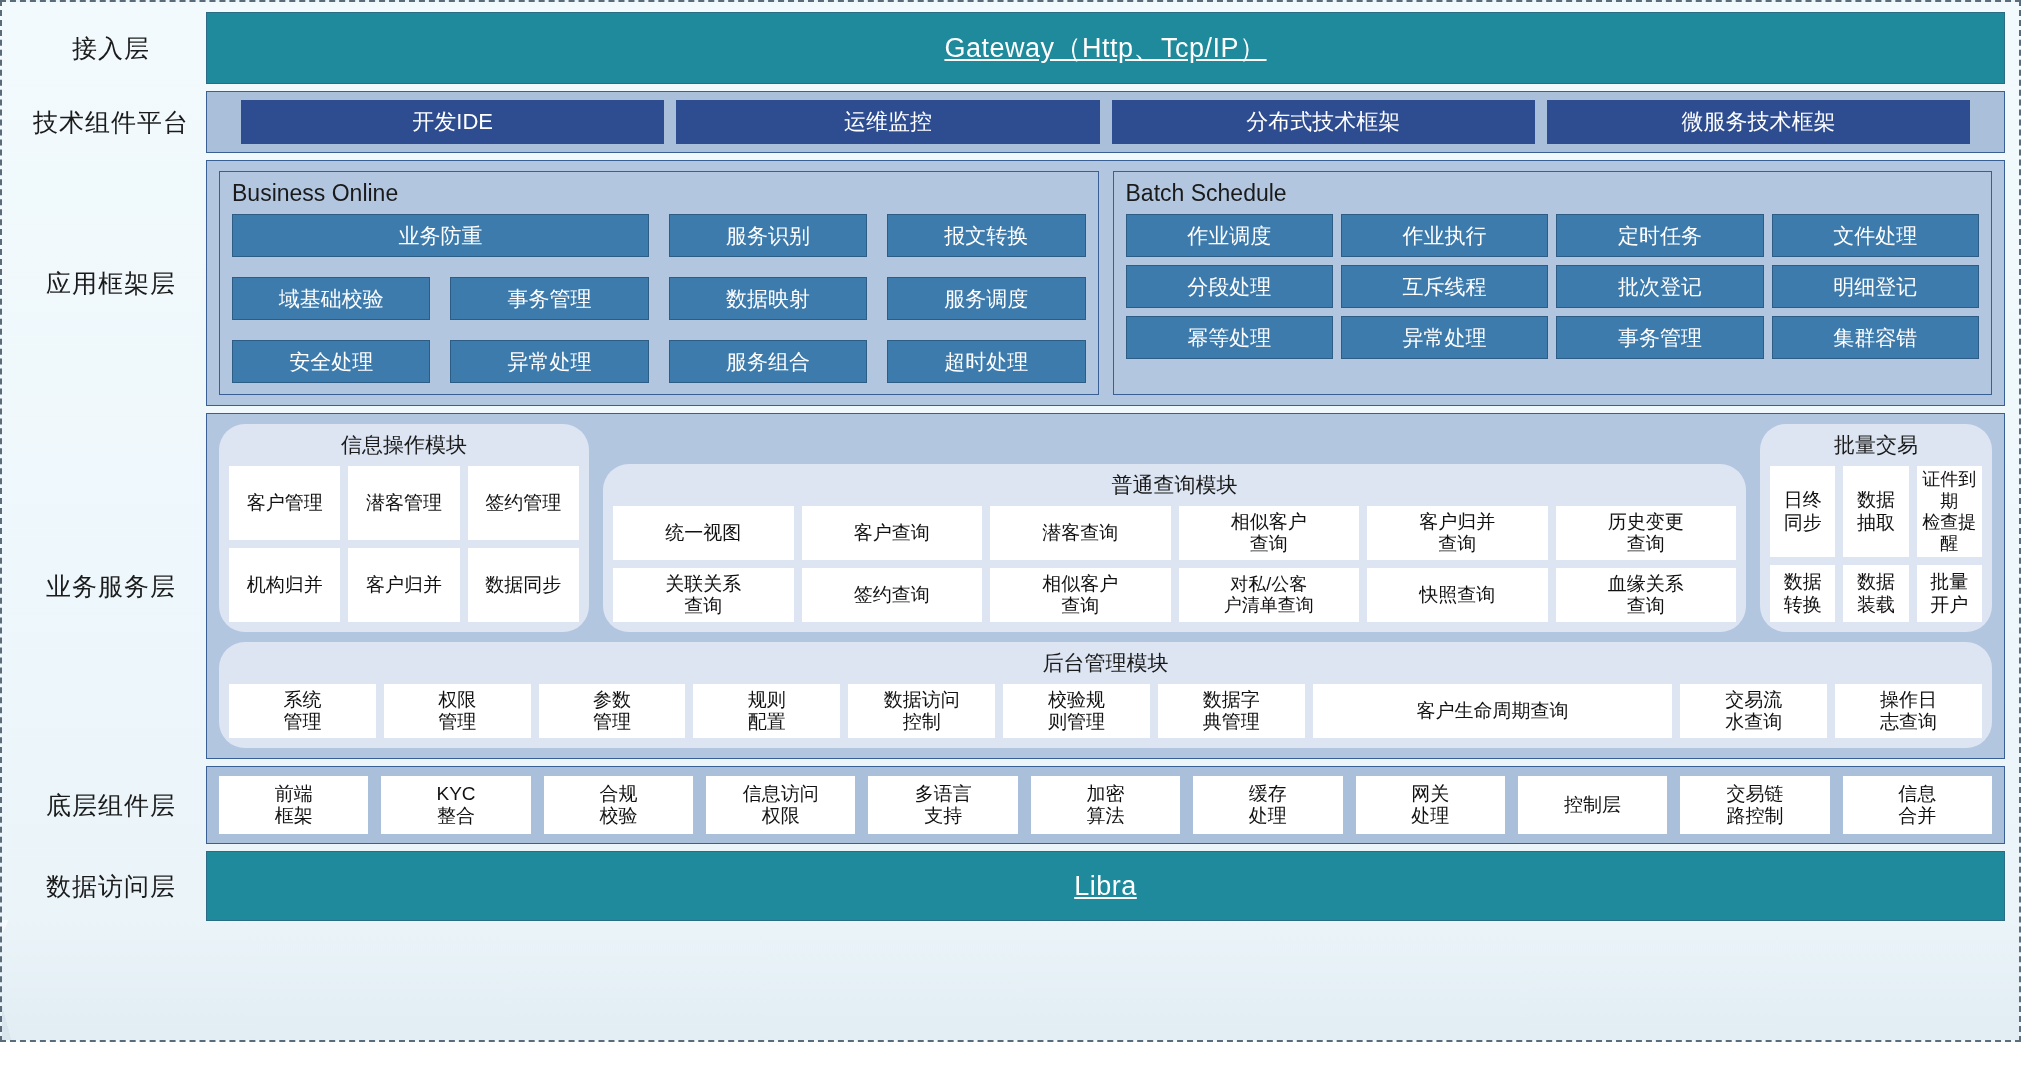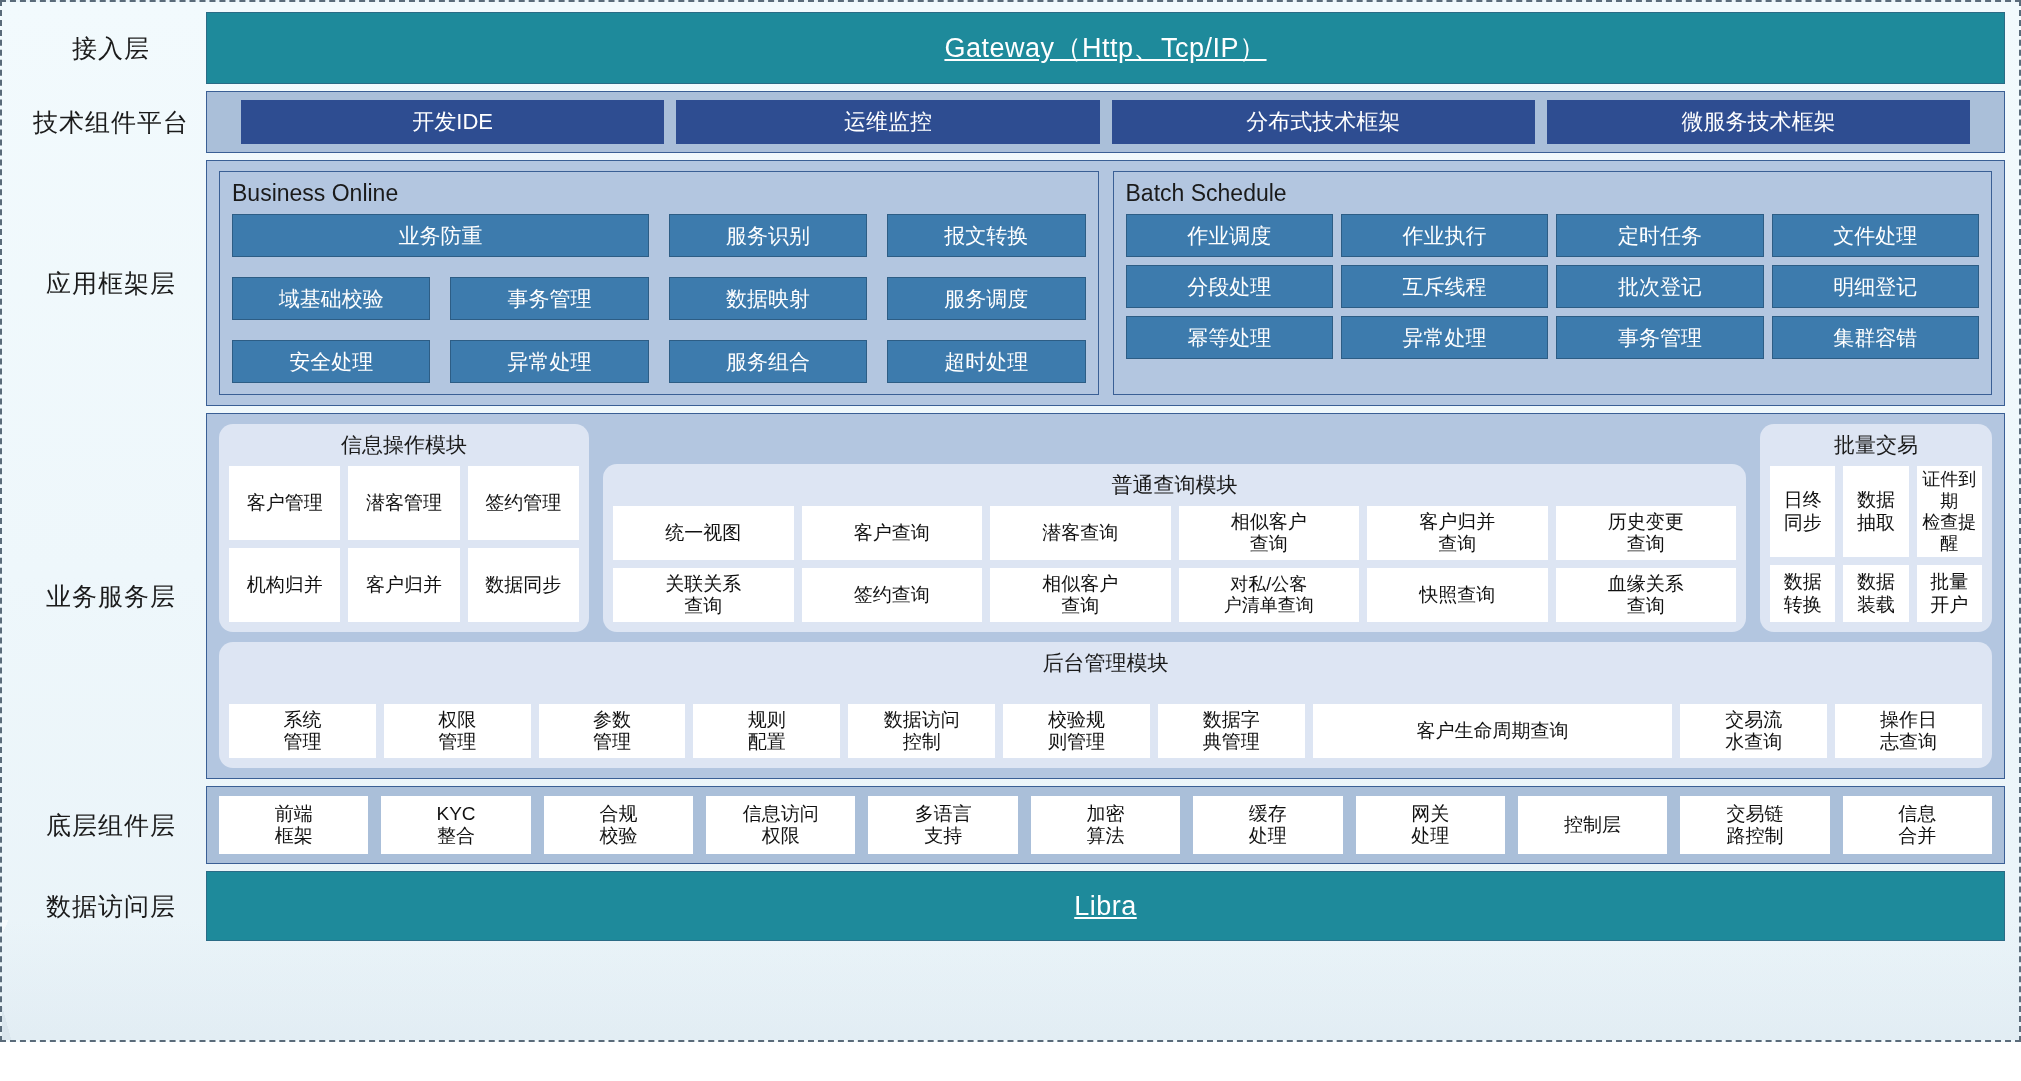--- a/index.html
+++ b/index.html
@@ -106,21 +106,21 @@
   .svcouter {
     flex: 1;
     background: #b3c6e0;
     border: 1px solid #3a5f95;
     padding: 10px 12px;
     display: flex; flex-direction: column; gap: 10px;
   }
   .svcrow { display: flex; gap: 14px; }
   .modpanel {
     background: #dde5f3;
-    border-radius: 14px;
+    border-radius: 26px;
     padding: 5px 10px 10px 10px;
     display: flex; flex-direction: column;
   }
   .modtitle {
     text-align: center;
     font-size: 21px;
     color: #1a1a1a;
     padding: 2px 0 7px 0;
   }
   .cellgrid { display: grid; gap: 8px; flex: 1; }
@@ -141,21 +141,20 @@
   .m-batch  { flex: 0 0 232px; }
   .m-admin  { flex: 1; }
 
   .g3 { grid-template-columns: repeat(3, 1fr); }
   .g6 { grid-template-columns: repeat(6, 1fr); }
   .g3b{ grid-template-columns: repeat(3, 1fr); }
   .adminrow {
     display: grid;
     grid-template-columns: 1fr 1fr 1fr 1fr 1fr 1fr 1fr 2.45fr 1fr 1fr;
     gap: 8px;
-    margin-top: 20px;
   }
 
   
   .botpanel {
     flex: 1;
     background: #aabfd9;
     border: 1px solid #3a5f95;
     padding: 9px 12px;
     display: grid;
     grid-template-columns: repeat(10, 1fr);

